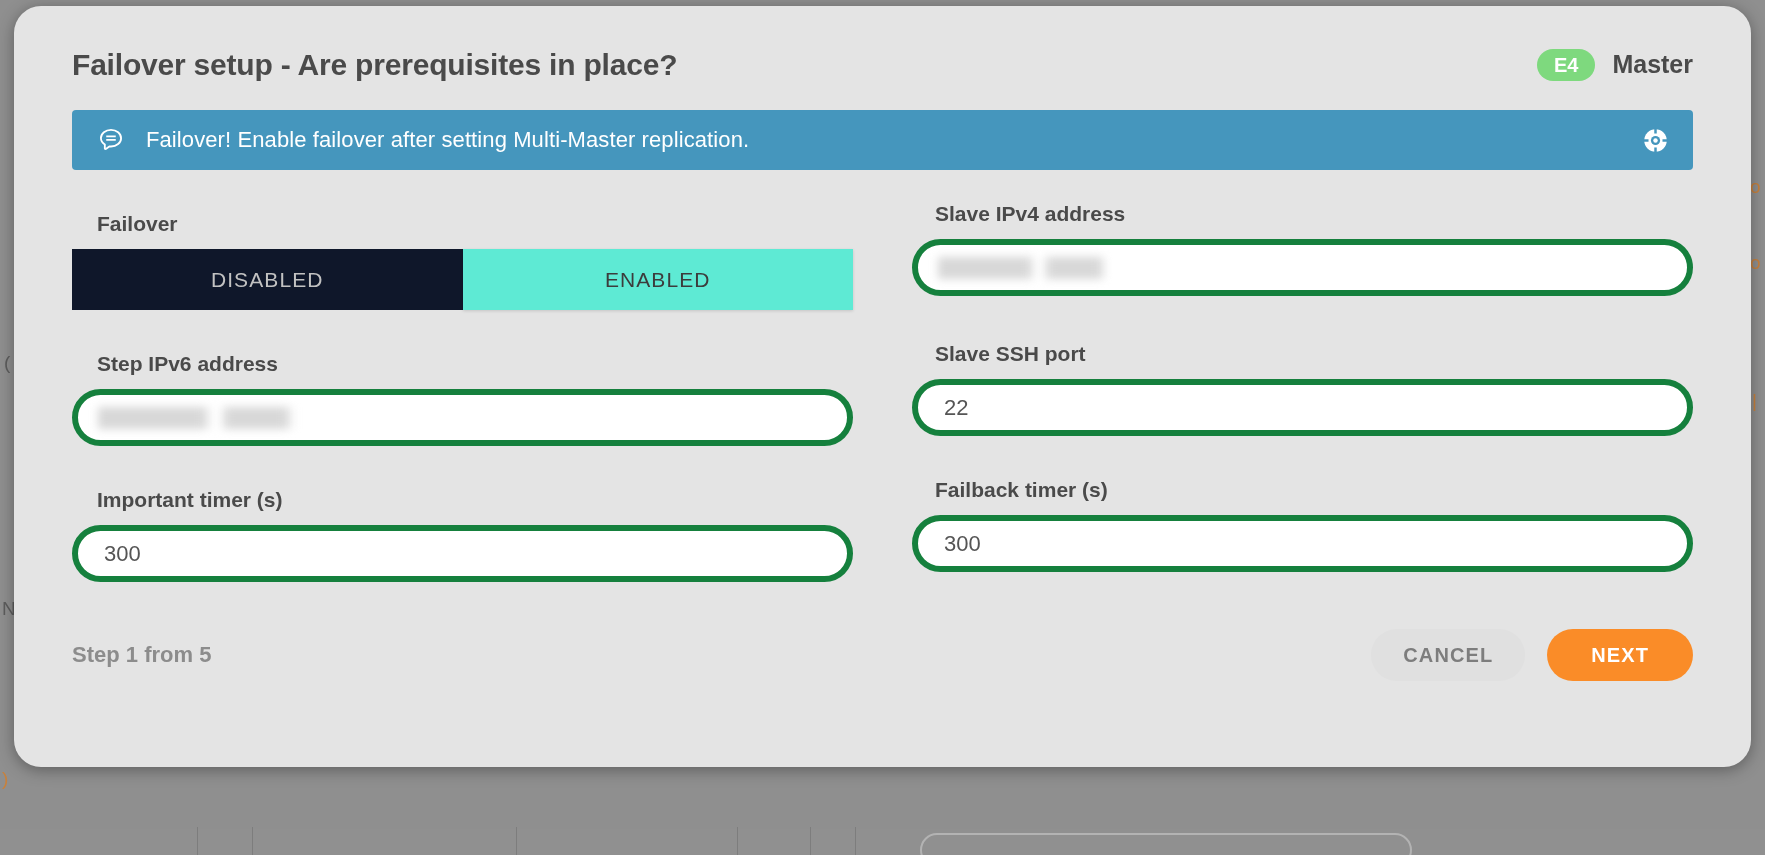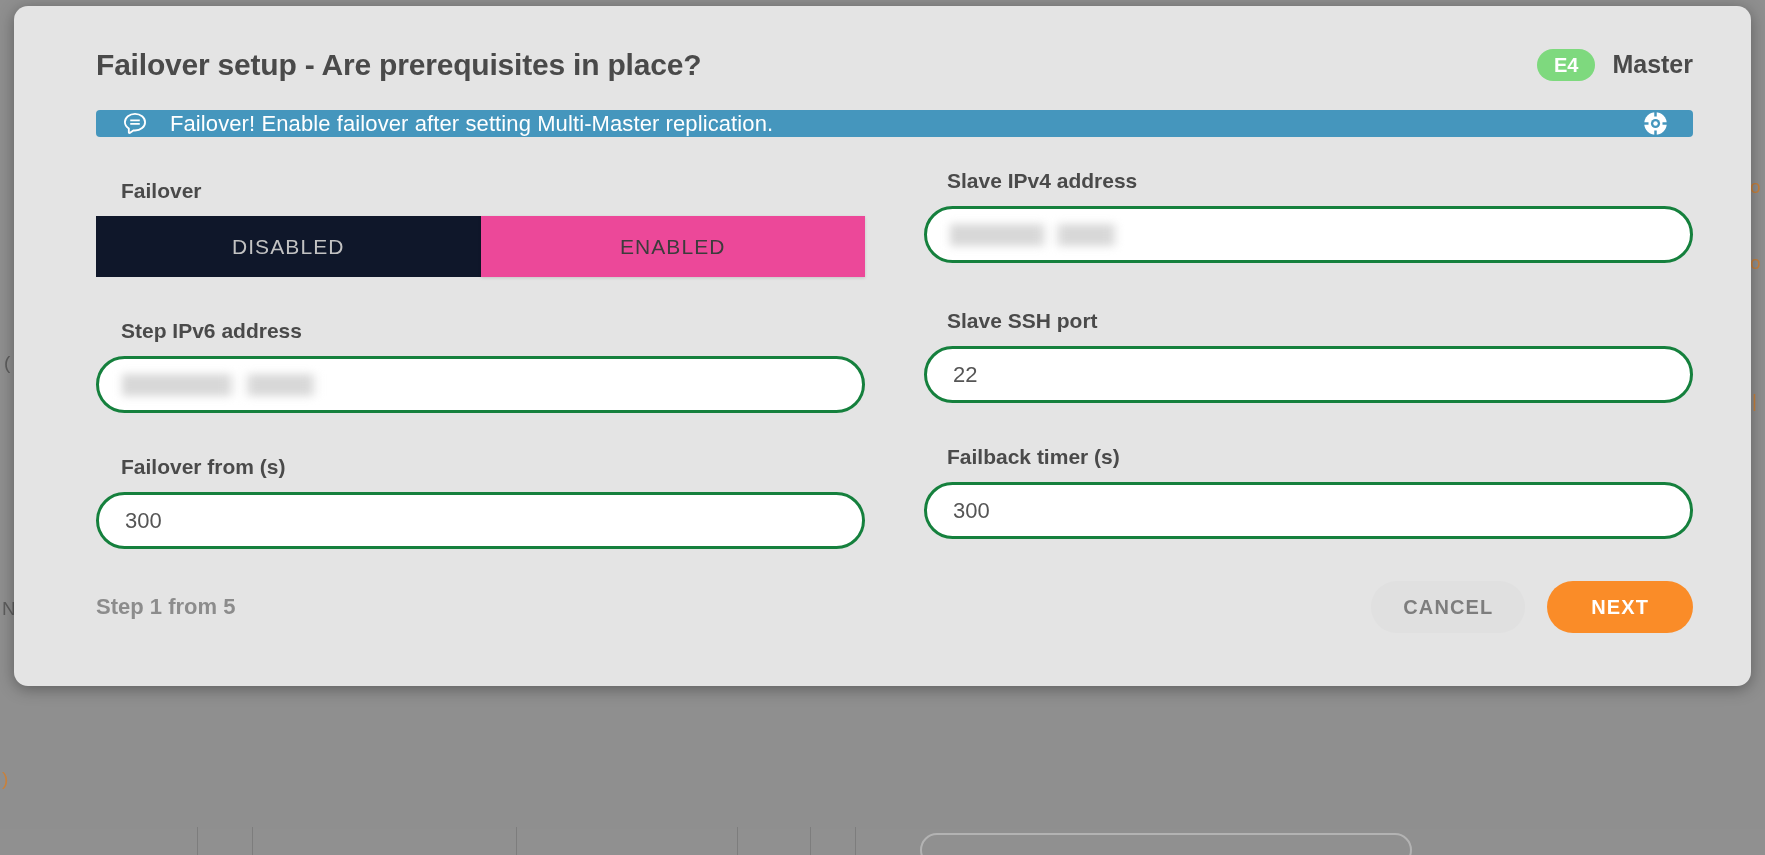--- a/index.html
+++ b/index.html
@@ -34,26 +34,25 @@
     position: absolute;
     border: 2px solid #b3b3b3;
     border-radius: 22px;
     height: 34px;
   }
 
   
   #modal {
     position: absolute;
     left: 14px; top: 6px;
-    width: 1737px; height: 680px;
+    width: 1737px; height: 761px;
     background: #e4e4e4;
-    border-radius: 14px;
+    border-radius: 27px;
     box-shadow: 0 3px 16px rgba(0,0,0,.35);
     overflow: hidden;
-    padding-left: 24px;
   }
   #modal-inner {
     padding: 42px 58px 0 58px;
     height: 100%;
     display: flex;
     flex-direction: column;
   }
 
   
   .modal-header {
@@ -126,21 +125,21 @@
     color: #4a4a4a;
     margin-bottom: 13px;
     padding-left: 23px;
   }
   .field-label.nopad { padding-left: 25px; margin-top: 10px; }
 
   .text-input {
     width: 100%;
     height: 57px;
     background: #ffffff;
-    border: 3px solid #15803d;
+    border: 6px solid #15803d;
     border-radius: 29px;
     font-family: "Liberation Sans", sans-serif;
     font-size: 22px;
     color: #555555;
     padding: 0 26px;
     outline: none;
   }
   .text-input::placeholder { color: #bdbdbd; }
 
   
@@ -175,21 +174,21 @@
     font-size: 21px;
     letter-spacing: 1.1px;
     cursor: pointer;
     user-select: none;
   }
   .seg.off {
     background: #0f172a;
     color: #c2c2c2;
   }
   .seg.on {
-    background: #ec4899;
+    background: #5eead4;
     color: #3c3c3c;
     box-shadow: 0 1px 3px rgba(0,0,0,.14);
   }
 
   
   .modal-footer {
     margin-top: auto;
     display: flex;
     align-items: center;
     justify-content: space-between;
@@ -312,21 +311,21 @@
       </div>
 
       <div class="field">
         <div class="field-label">Slave SSH port</div>
         <div class="input-wrap">
           <input class="text-input" type="text" value="22" style="">
         </div>
       </div>
 
       <div class="field">
-        <div class="field-label nopad">Failover from (s)</div>
+        <div class="field-label nopad">Important timer (s)</div>
         <div class="input-wrap">
           <input class="text-input" type="text" value="300" style="">
         </div>
       </div>
 
       <div class="field">
         <div class="field-label">Failback timer (s)</div>
         <div class="input-wrap">
           <input class="text-input" type="text" value="300" style="">
         </div>

